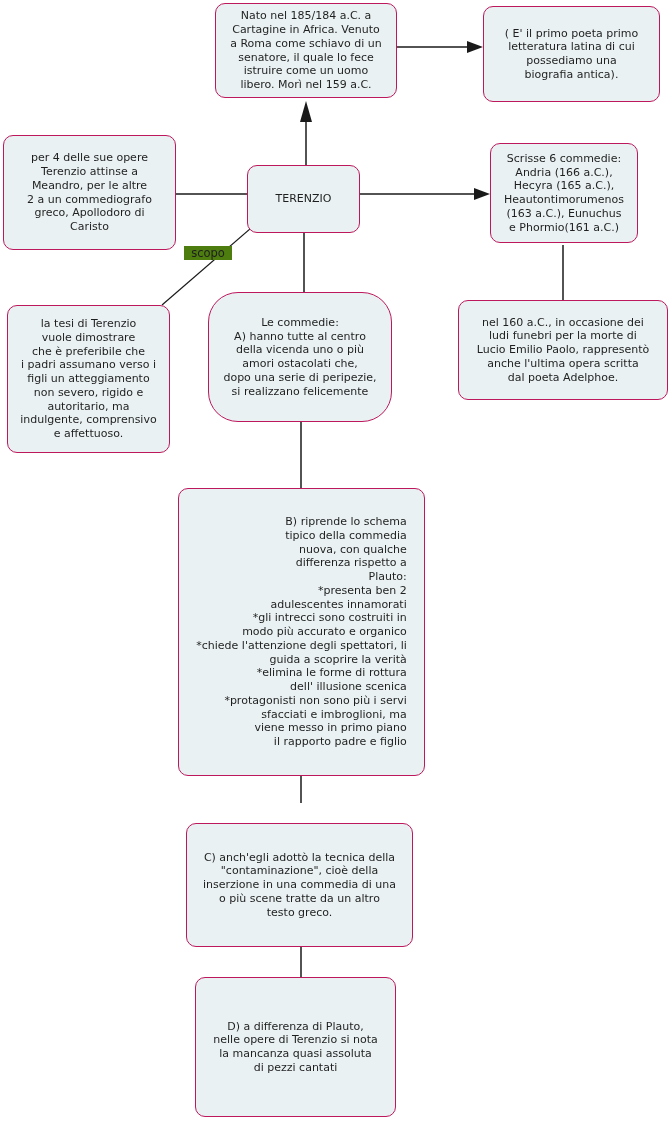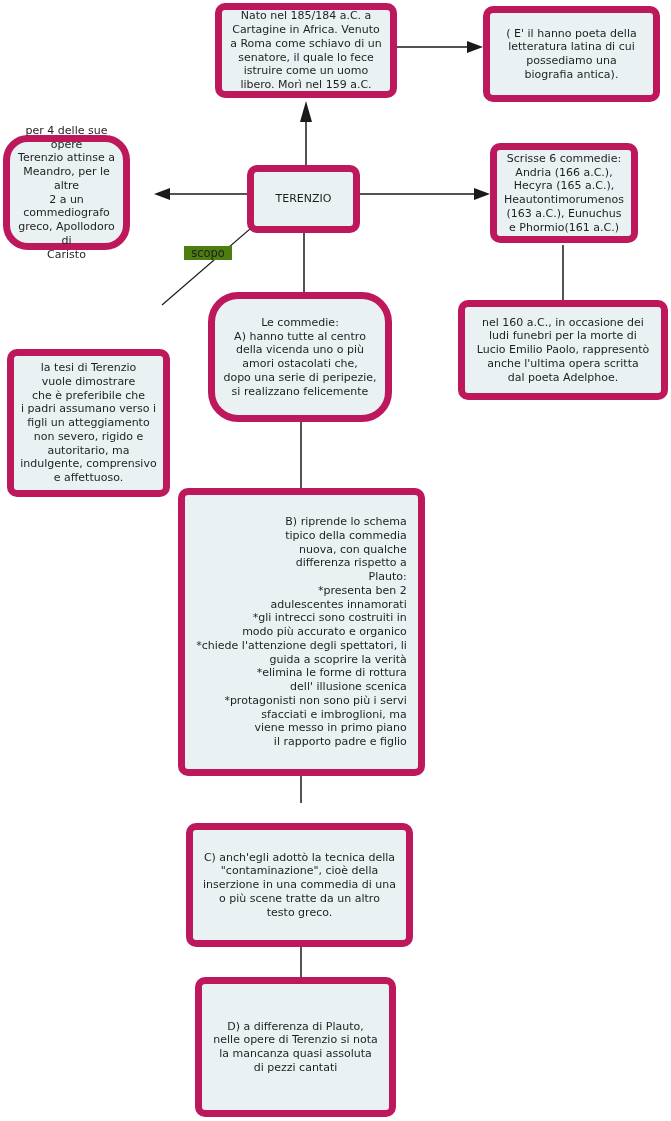--- a/index.html
+++ b/index.html
@@ -19,21 +19,21 @@
     position: absolute;
     left: 0;
     top: 0;
     width: 671px;
     height: 1121px;
   }
   .node {
     position: absolute;
     box-sizing: border-box;
     background: #e9f1f2;
-    border: 7px solid #be185d;
+    border: 1px solid #be185d;
     border-radius: 10px;
     color: #1f1f1f;
     font-size: 11px;
     line-height: 1.25;
     text-align: center;
     display: flex;
     align-items: center;
     justify-content: center;
     padding: 4px 6px;
     white-space: pre-line;
@@ -42,24 +42,24 @@
     position: absolute;
     background: #4d7c0f;
     color: #1f1f1f;
     font-size: 11.5px;
     padding: 0 2px;
     text-align: center;
   }
   
   #n-nato      { left: 215px; top: 3px;   width: 182px; height: 95px; }
   #n-biografia { left: 483px; top: 6px;   width: 177px; height: 96px; }
-  #n-fonti     { left: 3px;   top: 135px; width: 127px; height: 115px; border-radius: 25px; }
+  #n-fonti     { left: 3px;   top: 135px; width: 173px; height: 115px; }
   #n-terenzio  { left: 247px; top: 165px; width: 113px; height: 68px; }
   #n-elenco    { left: 490px; top: 143px; width: 148px; height: 100px; }
-  #n-tesi      { left: 7px;   top: 305px; width: 163px; height: 148px; margin-top: 44px; }
+  #n-tesi      { left: 7px;   top: 305px; width: 163px; height: 148px; }
   #n-a         { left: 208px; top: 292px; width: 184px; height: 130px; border-radius: 30px; }
   #n-adelphoe  { left: 458px; top: 300px; width: 210px; height: 100px; }
   #n-b         { left: 178px; top: 488px; width: 247px; height: 288px; text-align: right; }
   #n-c         { left: 186px; top: 823px; width: 227px; height: 124px; }
   #n-d         { left: 195px; top: 977px; width: 201px; height: 140px; }
   #lbl-scopo   { left: 184px; top: 246px; width: 44px; }
 </style>
 </head>
 <body>
 
@@ -92,21 +92,21 @@
     <line x1="301" y1="927" x2="301" y2="977" stroke="#1a1a1a" stroke-width="1.5"></line>
   </svg>
 
   <div id="n-nato" class="node">Nato nel 185/184 a.C. a
 Cartagine in Africa. Venuto
 a Roma come schiavo di un
 senatore, il quale lo fece
 istruire come un uomo
 libero. Morì nel 159 a.C.</div>
 
-  <div id="n-biografia" class="node">( E' il hanno poeta della
+  <div id="n-biografia" class="node">( E' il primo poeta primo
 letteratura latina di cui
 possediamo una
 biografia antica).</div>
 
   <div id="n-fonti" class="node">per 4 delle sue opere
 Terenzio attinse a
 Meandro, per le altre
 2 a un commediografo
 greco, Apollodoro di
 Caristo</div>

